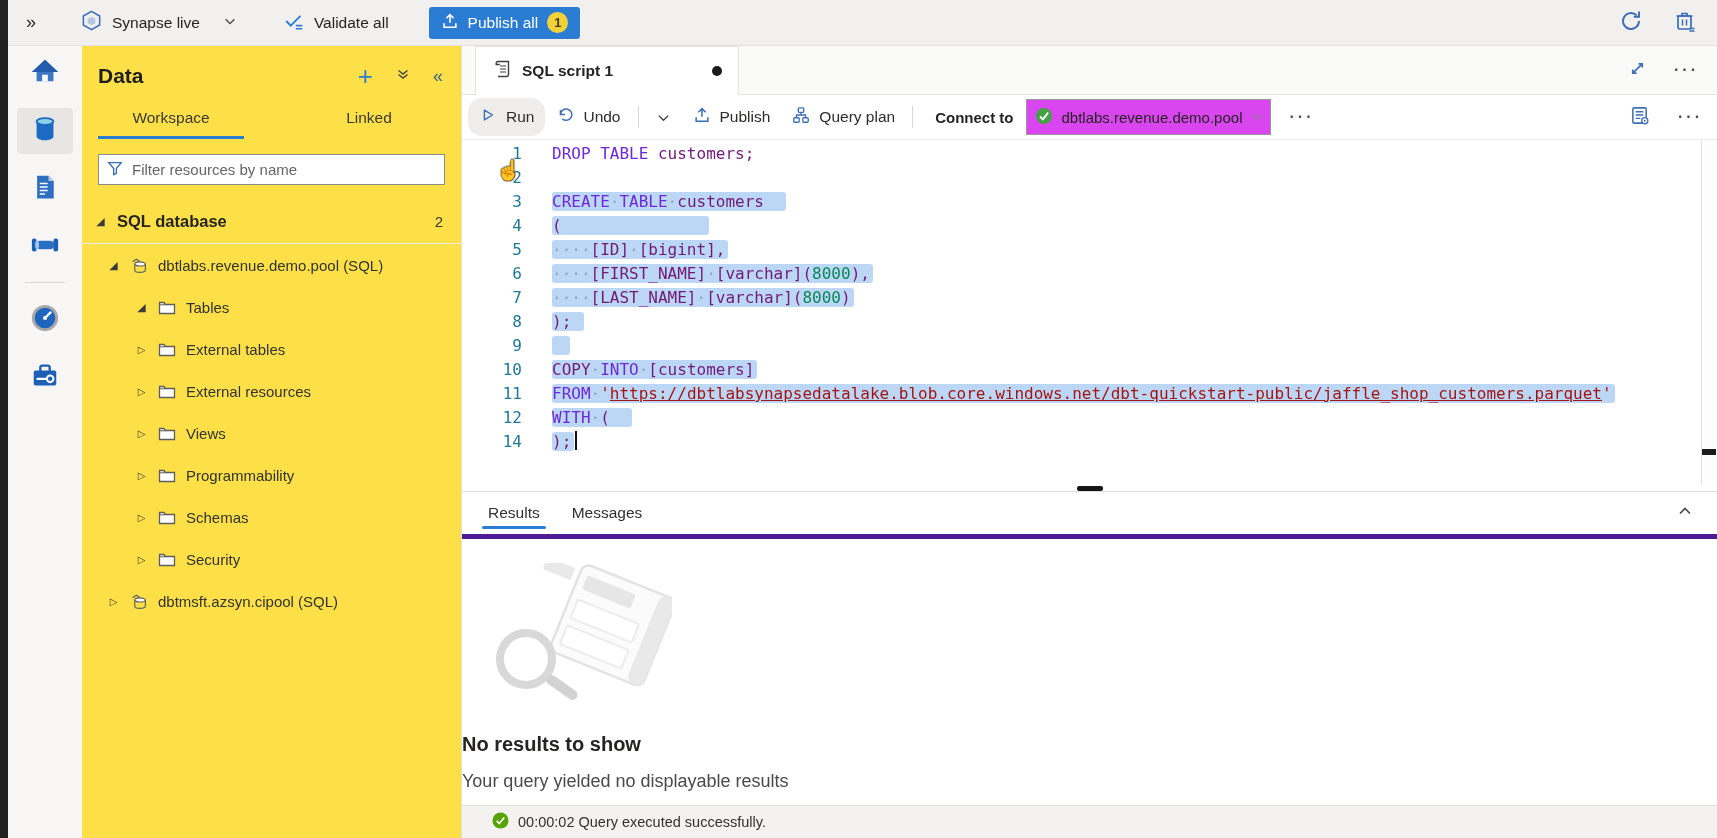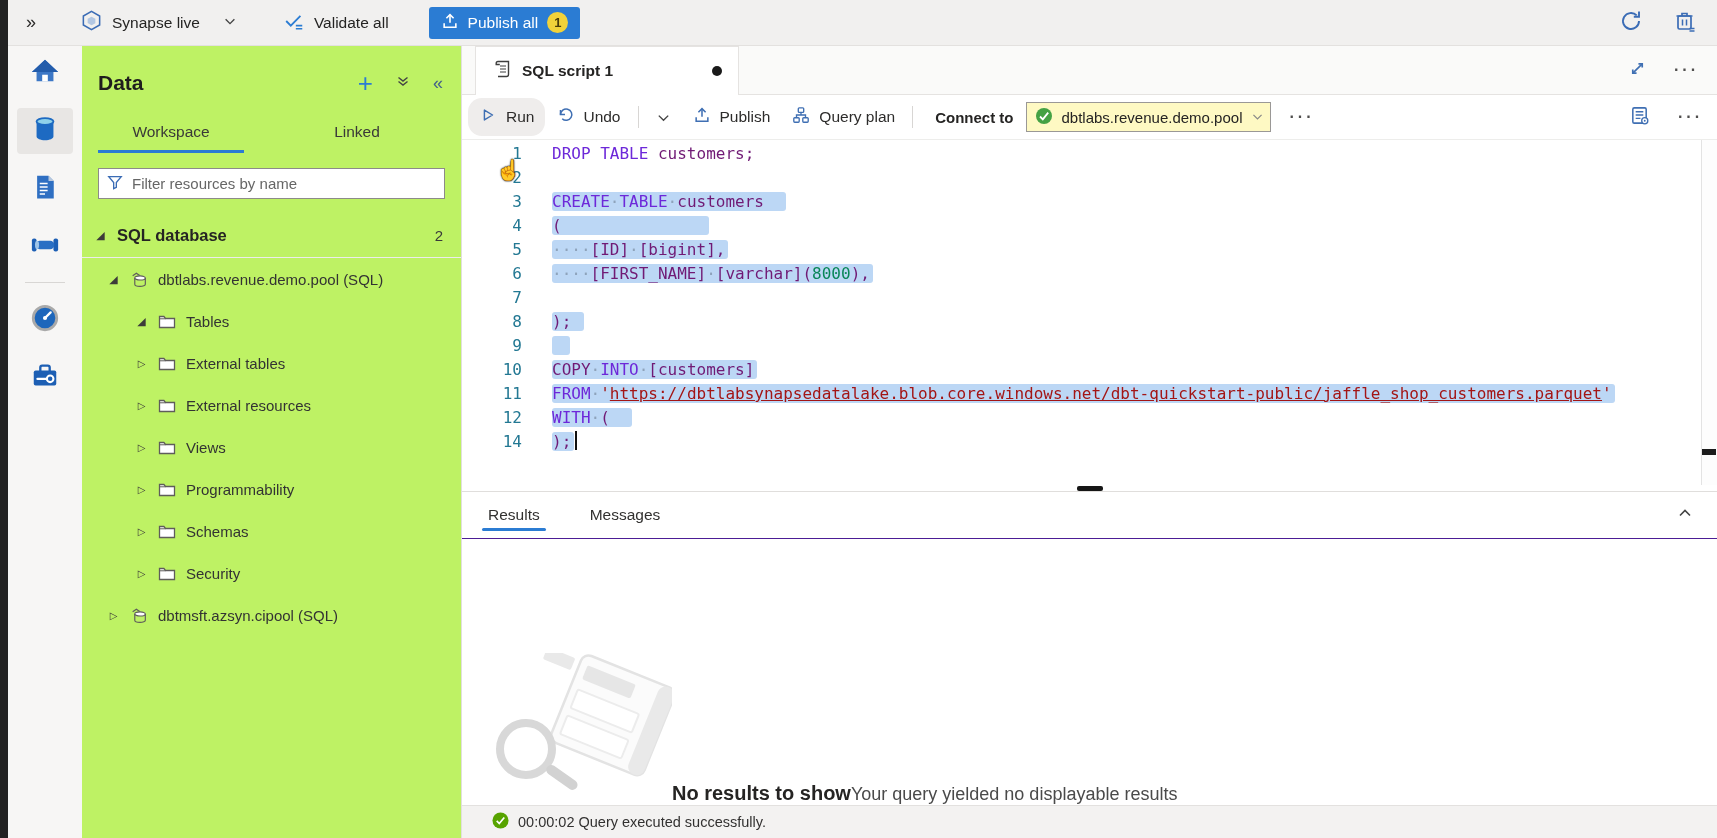--- a/index.html
+++ b/index.html
@@ -28,26 +28,26 @@
 
   
   .rail { width:74px; flex:0 0 74px; background:#f7f6f5; display:flex; flex-direction:column;
           align-items:center; padding-top:4px; }
   .rail-item { width:56px; height:46px; display:flex; align-items:center; justify-content:center;
                border-radius:4px; margin-bottom:12px; }
   .rail-item.active { background:#e8e6e4; }
   .rail-divider { width:40px; border-top:1px solid #d8d6d4; margin:0 0 14px; }
 
   
-  .explorer { width:380px; flex:0 0 380px; background:#bef264; border-right:1px solid #e1dfdd; padding-top:19px; }
+  .explorer { width:380px; flex:0 0 380px; background:#fde047; border-right:1px solid #e1dfdd; padding-top:12px; }
   .exp-head { display:flex; align-items:center; padding:6px 18px 10px 16px; }
   .exp-title { font-size:21px; font-weight:700; color:#1f1e1d; flex:1; }
   .exp-actions { display:flex; align-items:center; gap:22px; }
   .plus-glyph { font-size:26px; font-weight:300; color:#2b7cd3; line-height:20px; }
-  .exp-tabs { display:flex; gap:40px; padding-left:16px; margin-top:11px; }
+  .exp-tabs { display:flex; gap:52px; padding-left:16px; margin-top:4px; }
   .ptab { width:146px; text-align:center; padding:7px 0 9px; font-size:15.5px; color:#3a3938; cursor:default; }
   .ptab.active { border-bottom:3px solid #2b7cd3; }
   .filter-box { margin:15px 16px 0; border:1px solid #8d8b89; height:31px; display:flex;
                 align-items:center; gap:9px; padding:0 8px; background:#fff; }
   .filter-box input { border:none; outline:none; flex:1; font-size:15px; font-family:inherit; color:#252423; }
   .filter-box input::placeholder { color:#666; }
   .tree { margin-top:15px; font-size:15px; color:#333; }
   .tree-row { height:42px; display:flex; align-items:center; gap:10px; padding-right:18px; }
   .tree-row.lvl0 { padding-left:12px; }
   .tree-row.lvl1 { padding-left:25px; }
@@ -71,22 +71,22 @@
   .strip-actions { margin-left:auto; display:flex; align-items:center; gap:28px; padding-right:18px; }
   .dots { letter-spacing:3px; font-weight:700; font-size:16px; color:#4f4e4d; }
 
   .toolbar { height:45px; flex:0 0 45px; display:flex; align-items:center; padding:0 14px 0 6px;
              border-bottom:1px solid #ededeb; }
   .tb-item { display:flex; align-items:center; gap:9px; font-size:15.5px; color:#2d2c2b;
              padding:8px 11px; border-radius:14px; }
   .tb-item.hovered { background:#efedec; }
   .tb-sep { width:1px; height:22px; background:#d8d6d4; margin:0 6px; }
   .connect-label { font-weight:600; font-size:15px; margin:0 12px 0 16px; }
-  .connect-dd { display:flex; align-items:center; gap:9px; border:1px solid #9a9896; height:30px;
-                padding:0 6px 0 8px; min-width:230px; font-size:15px; color:#252423; background:#fef9c3; }
+  .connect-dd { display:flex; align-items:center; gap:9px; border:1px solid #9a9896; height:36px;
+                padding:0 6px 0 8px; min-width:230px; font-size:15px; color:#252423; background:#d946ef; }
   .toolbar-right { margin-left:auto; display:flex; align-items:center; gap:28px; }
 
   
   .editor { flex:1; min-height:0; position:relative; overflow:hidden; padding-top:2px; background:#fff; }
   .code-line { display:flex; height:24px; }
   .ln { width:76px; flex:0 0 76px; text-align:right; padding-right:16px;
         font:16px/24px "DejaVu Sans Mono", monospace; color:#237893; }
   .ct { white-space:pre; font:16px/24px "DejaVu Sans Mono", monospace; padding-left:14px; color:#111; }
   .selbg { background:#bcd7f5; border-radius:3px; padding-right:3px; }
   .selbg.empty { display:inline-block; width:18px; height:19px; vertical-align:text-bottom; }
@@ -96,27 +96,27 @@
   .caret { display:inline-block; width:2px; height:19px; background:#111; vertical-align:-3px; margin-left:1px; }
   .scroll-strip { position:absolute; right:0; top:0; bottom:0; width:16px; border-left:1px solid #e3e3e3; background:#fdfdfd; }
   .scroll-dash { position:absolute; right:1px; bottom:30px; width:14px; height:6px; background:#1c1c1c; }
 
   .splitter { height:7px; flex:0 0 7px; position:relative; border-bottom:1px solid #e0dedc; background:#fff; }
   .split-handle { position:absolute; left:50%; top:1px; transform:translateX(-50%);
                   width:26px; height:5px; background:#161616; border-radius:2px; }
 
   
   .results { height:313px; flex:0 0 313px; display:flex; flex-direction:column; background:#fff; }
-  .res-tabs { display:flex; align-items:center; height:47px; flex:0 0 47px; padding:0 24px; gap:46px;
-              border-bottom:1px solid #4c1d95; }
+  .res-tabs { display:flex; align-items:center; height:47px; flex:0 0 47px; padding:0 24px; gap:28px;
+              border-bottom:5px solid #4c1d95; }
   .rtab { font-size:15.5px; color:#323130; position:relative; padding:12px 2px; cursor:default; }
   .rtab.active::after { content:''; position:absolute; left:-4px; right:-4px; bottom:5px; height:3px;
                         background:#2b7cd3; border-radius:2px; }
   .res-collapse { margin-left:auto; }
-  .res-body { flex:1; display:flex; flex-direction:row; align-items:flex-end; padding-top:24px; }
+  .res-body { flex:1; display:flex; flex-direction:column; align-items:flex-start; padding-top:24px; }
   .empty-title { font-size:20px; font-weight:700; color:#252423; margin-top:18px; }
   .empty-sub { font-size:18px; color:#4a4a4a; margin-top:15px; }
 
   .statusbar { height:33px; flex:0 0 33px; background:#f3f2f1; border-top:1px solid #e3e1df;
                display:flex; align-items:center; gap:9px; padding-left:30px; font-size:14.5px; color:#323130; }
 
   .cursor-hand { position:absolute; left:34px; top:112px; z-index:20; font-size:20px; color:#fff;
                  text-shadow:0 0 1px #000, 0 0 2px #000; pointer-events:none; }
 </style>
 </head>
@@ -478,20 +478,21 @@
             <div class="code-line">
               <div class="ln">5</div>
               <div class="ct"><span class="selbg"><span class="tk-w">····</span><span class="tk-p">[ID]</span><span class="tk-w">·</span><span class="tk-p">[bigint],</span></span></div>
             </div>
             <div class="code-line">
               <div class="ln">6</div>
               <div class="ct"><span class="selbg"><span class="tk-w">····</span><span class="tk-p">[FIRST_NAME]</span><span class="tk-w">·</span><span class="tk-p">[varchar](</span><span class="tk-n">8000</span><span class="tk-p">),</span></span></div>
             </div>
             <div class="code-line">
               <div class="ln">7</div>
+              <div class="ct"><span class="selbg"><span class="tk-w">····</span><span class="tk-p">[LAST_NAME]</span><span class="tk-w">·</span><span class="tk-p">[varchar](</span><span class="tk-n">8000</span><span class="tk-p">)</span></span></div>
             </div>
             <div class="code-line">
               <div class="ln">8</div>
               <div class="ct"><span class="selbg"><span class="tk-p">);</span><span class="tk-p"> </span></span></div>
             </div>
             <div class="code-line">
               <div class="ln">9</div>
               <div class="ct"><span class="selbg empty"></span></div>
             </div>
             <div class="code-line">

